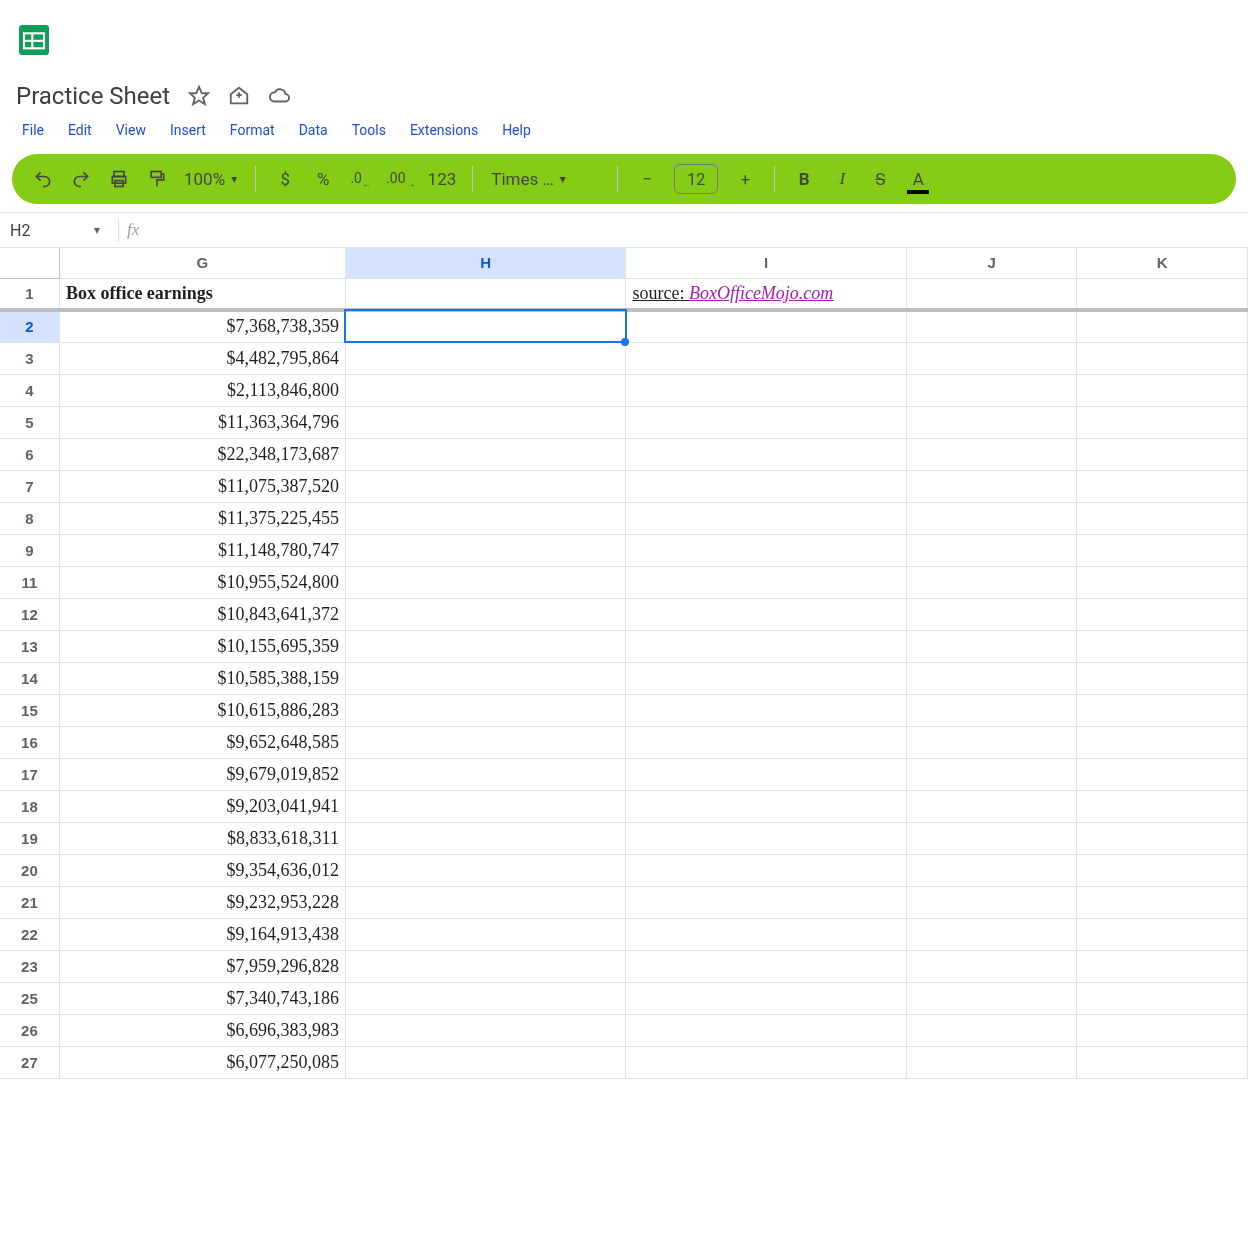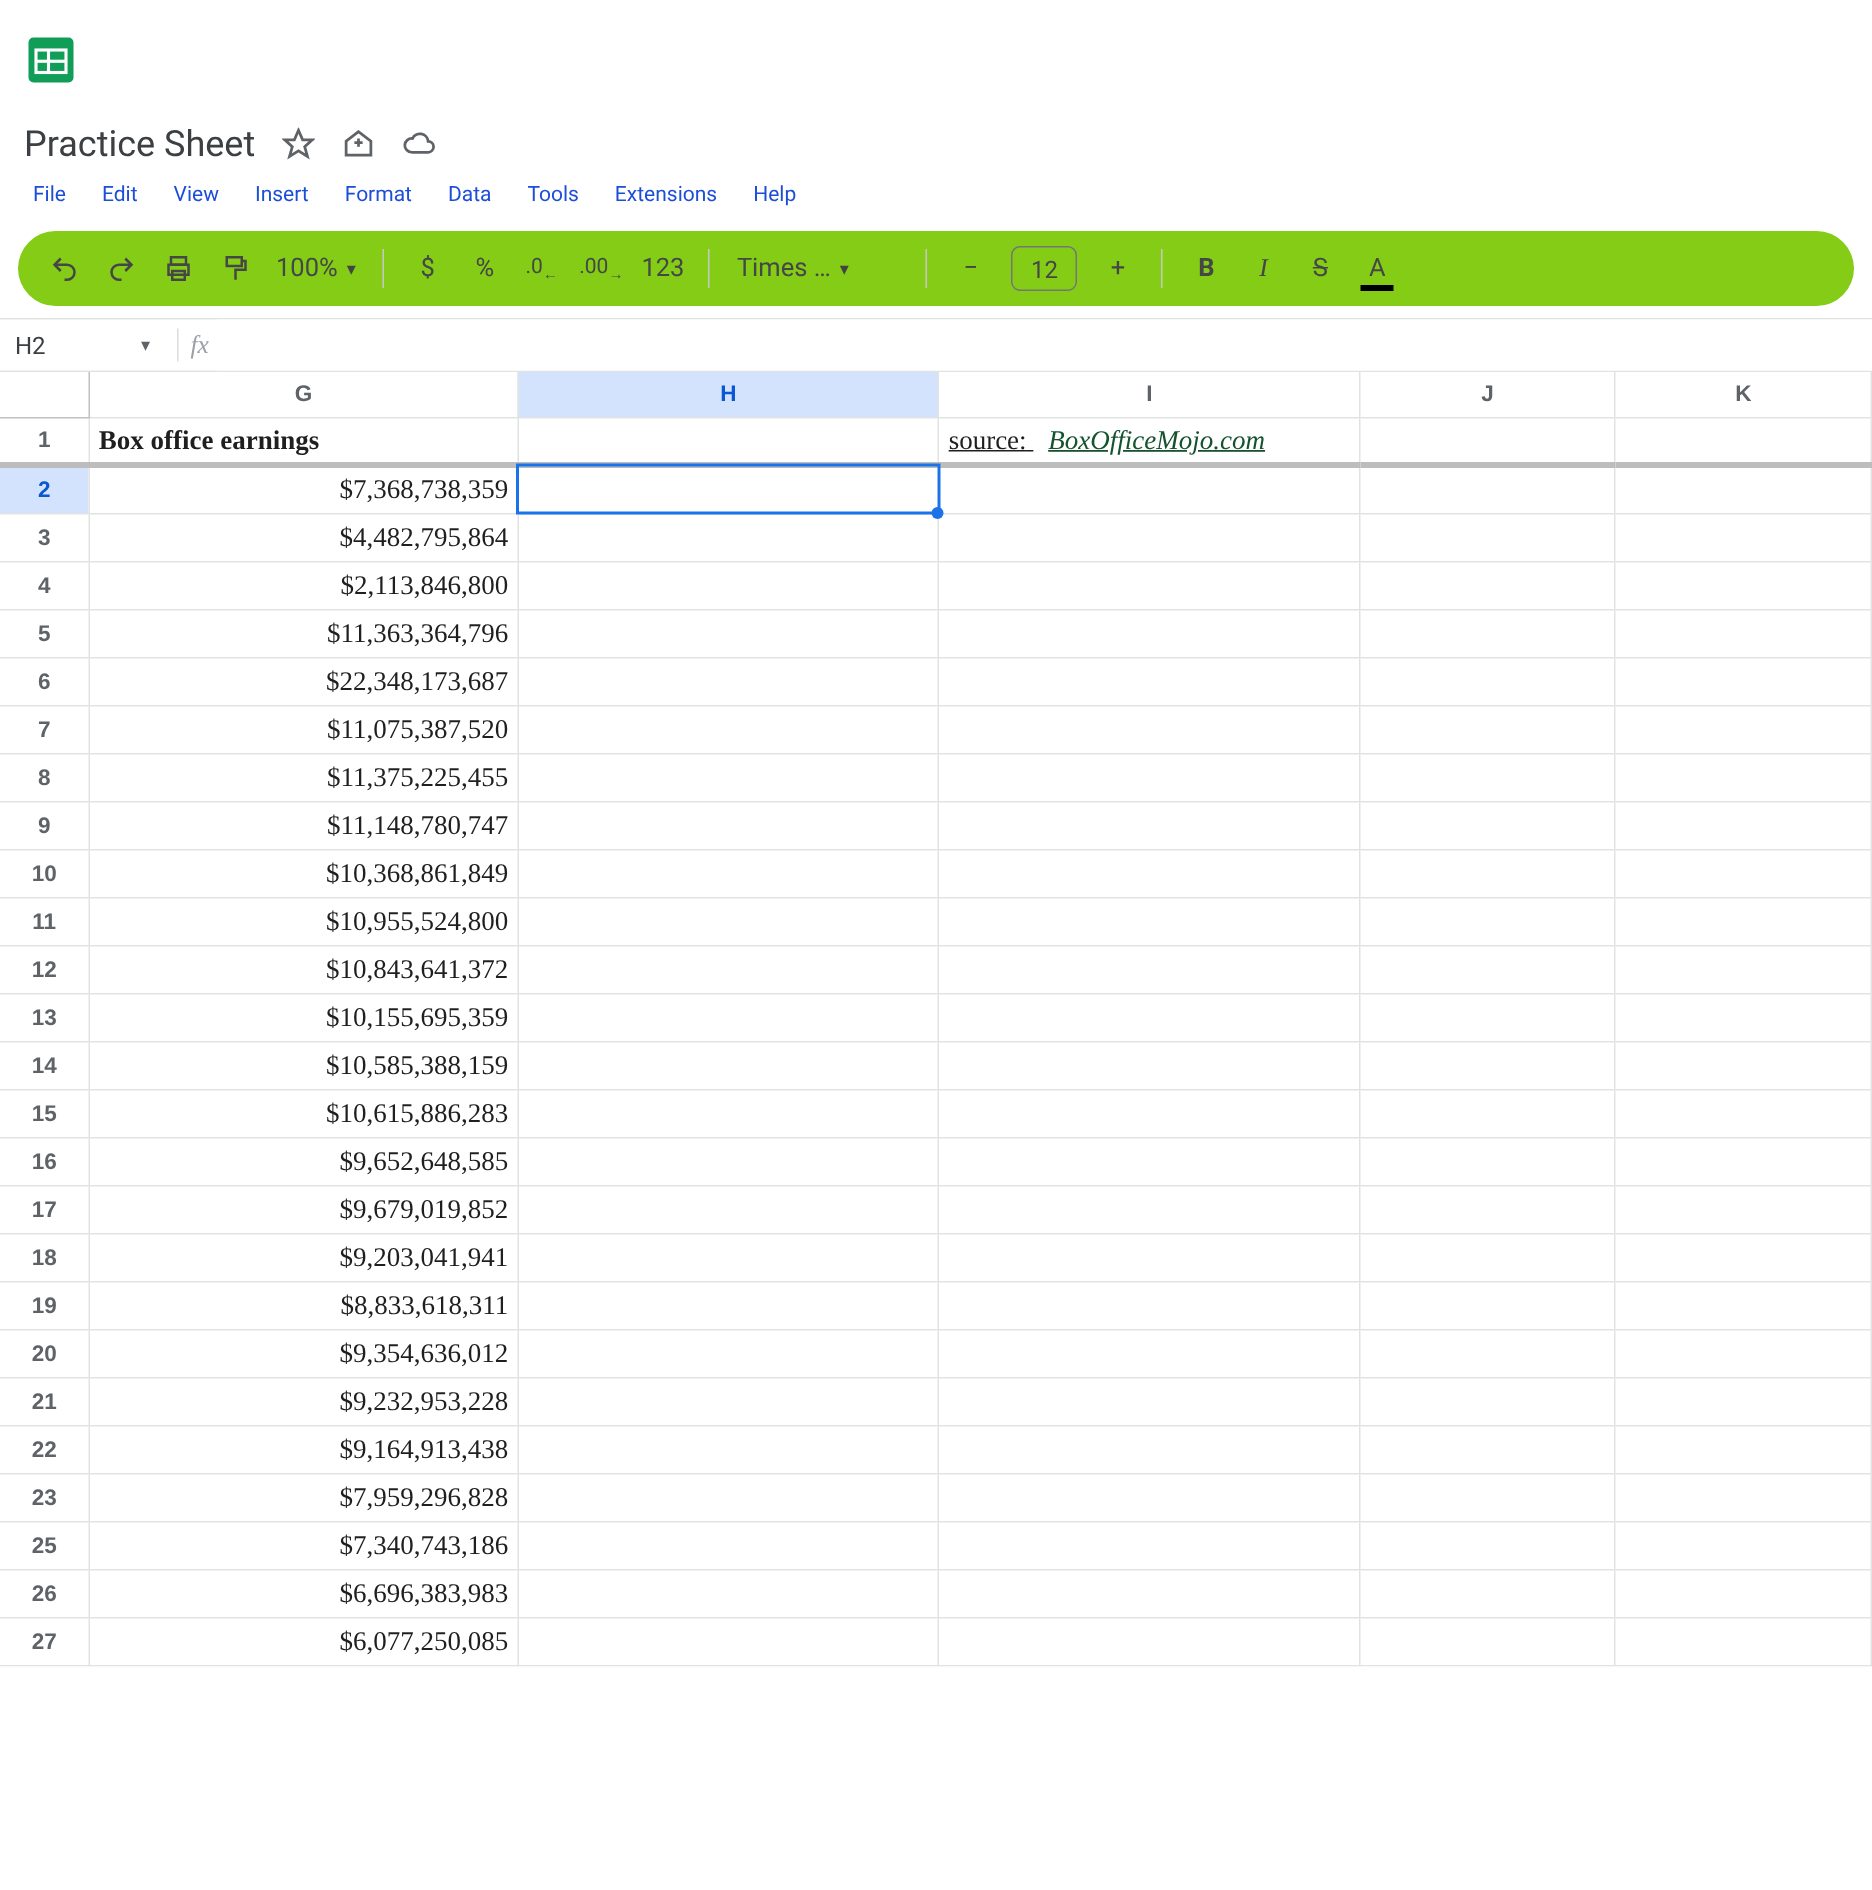--- a/index.html
+++ b/index.html
@@ -132,21 +132,21 @@
     outline:2px solid #1a73e8; outline-offset:-1px; position:relative; background:#fff;
   }
   td.cell.selected::after{
     content:""; position:absolute; right:-4px; bottom:-4px;
     width:8px; height:8px; background:#1a73e8; border-radius:50%;
   }
 
   .g-header { font-weight:bold; font-family:"Times New Roman", serif; font-size:18px; }
   .g-val { text-align:right; font-family:"Times New Roman", serif; font-size:18px; }
   .src-cell { font-family:"Times New Roman", serif; font-size:18px; text-decoration:underline; }
-  .src-cell a { color:#14532d; font-style:italic; text-decoration:underline;margin-left:10px; }
+  .src-cell a { color:#a21caf; font-style:italic; text-decoration:underline; }
 
   svg { display:block; }
 </style>
 </head>
 <body>
 
 <div class="header">
   <div class="doc-icon">
     <svg viewBox="0 0 48 48">
         <rect x="6" y="6" width="36" height="36" rx="4" fill="#0f9d58"></rect>
@@ -351,28 +351,20 @@
         </tr>
         <tr>
           <th class="rowhdr">9</th>
           <td class="cell g-val">$11,148,780,747</td>
           <td class="cell"></td>
           <td class="cell"></td>
           <td class="cell"></td>
           <td class="cell"></td>
         </tr>
         <tr>
-          <th class="rowhdr">10</th>
-          <td class="cell g-val">$10,368,861,849</td>
-          <td class="cell"></td>
-          <td class="cell"></td>
-          <td class="cell"></td>
-          <td class="cell"></td>
-        </tr>
-        <tr>
           <th class="rowhdr">11</th>
           <td class="cell g-val">$10,955,524,800</td>
           <td class="cell"></td>
           <td class="cell"></td>
           <td class="cell"></td>
           <td class="cell"></td>
         </tr>
         <tr>
           <th class="rowhdr">12</th>
           <td class="cell g-val">$10,843,641,372</td>

